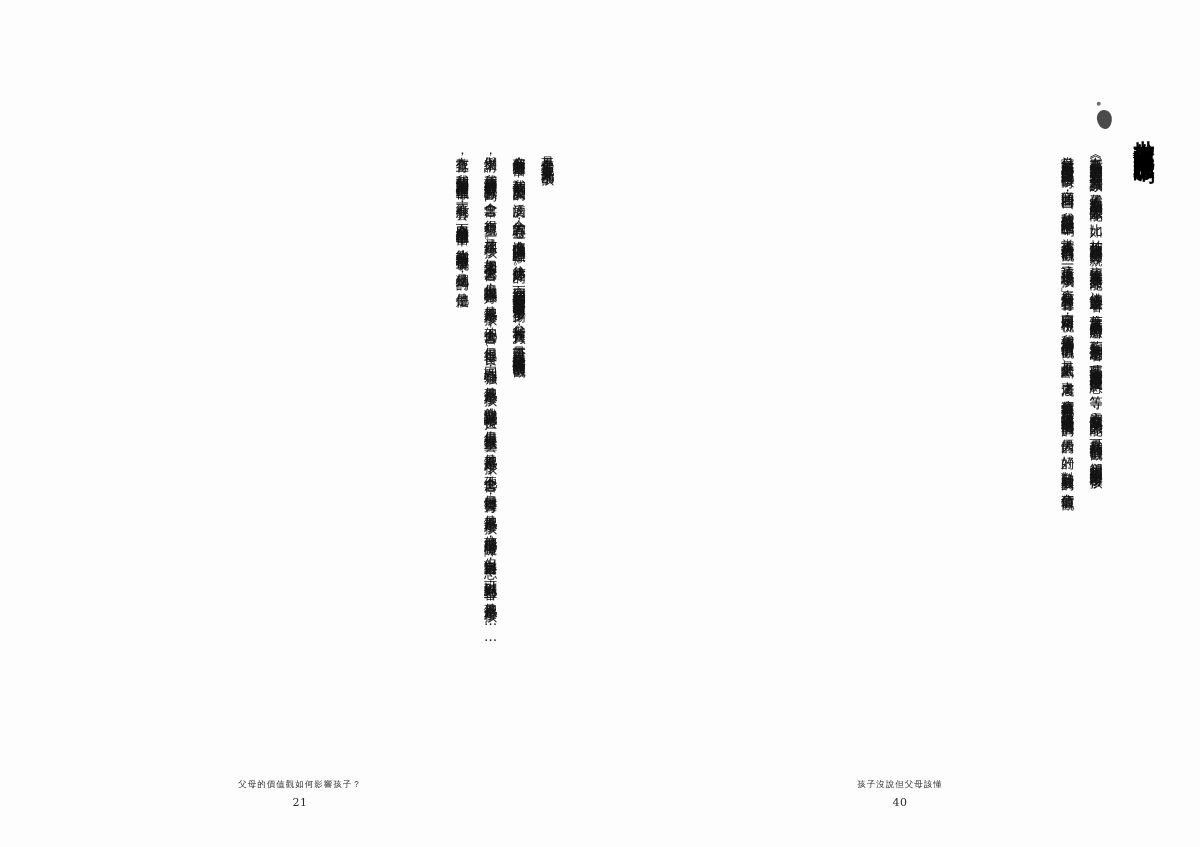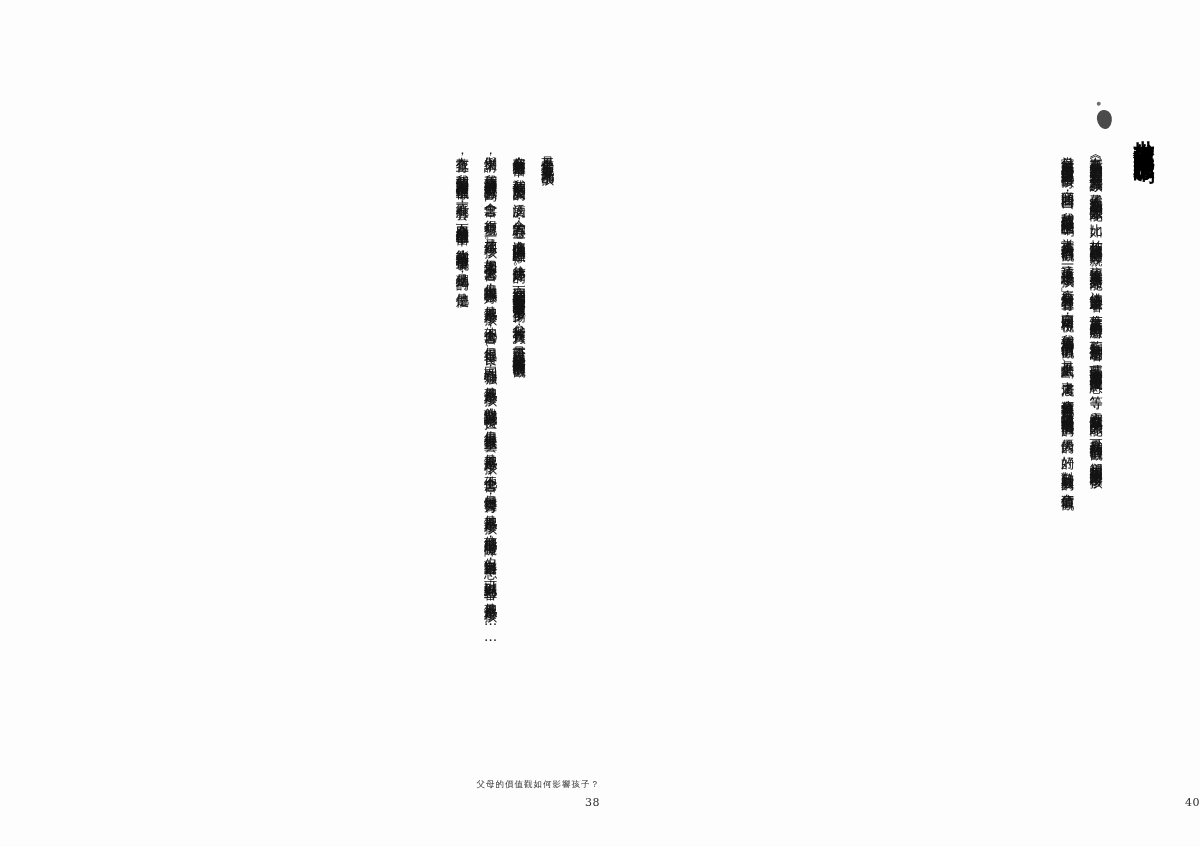--- a/index.html
+++ b/index.html
@@ -87,21 +87,21 @@
     height: 4px;
     background: #6d6d6d;
     border-radius: 50%;
   }
   
   .footer {
     position: absolute;
     bottom: 38px;
     left: 0;
     width: 100%;
-    text-align: right;
+    text-align: center;
     font-family: "DejaVu Serif", "Liberation Serif", serif;
   }
   .footer .runhead {
     font-size: 8.5px;
     letter-spacing: 1px;
     color: #2b2b2b;
     margin-bottom: 5px;
   }
   .footer .pageno {
     font-size: 11px;
@@ -124,30 +124,31 @@
 
   <div class="page">
     <div class="page-inner">
       <div class="para indent">是不是傷害了其他百分之九十九的孩子？</div>
       <div class="para indent">在整個教育過程當中，我們要把這麼龐大的、廣泛的、全方位的心靈，擠進一個狹隘的評斷標準，彷彿才是好的。而這到底讓我們的孩子在家庭和學校教育當中受了多少傷？父母和教育人員，是否可以建立起一個比較廣泛有彈性的價值觀？</div>
       <div class="para indent">舉例來講，我們原來的價值觀是考試分數高、會念書、很有禮貌，才是一個好小孩。如果個孩子不太會念書，但是人際關係很好，他是不是好小孩？他不太會念書，但是很善良、同理心特別強，他是不是好小孩？他對背誦記憶不擅長，但是很擅長做手工藝，他是不是好小孩？他不會念書，但是體育優秀，他是不是好小孩？他可能是學習障礙，但對音樂過目不忘，可以抓到絕對音準，他是不是好小孩？……</div>
       <div class="para indent">在教育上，我們要開始定出很多套價值標準，不能只有一套，而在這麼多的價值標準當中，能夠讓每個孩子都發現，他是獨特的，他是優</div>
     </div>
     <div class="footer">
       <div class="runhead">父母的價值觀如何影響孩子？</div>
-      <div class="pageno">38</div>
+      <div class="pageno">21</div>
     </div>
   </div>
 
   <div class="page">
     <div class="head-mark"></div>
     <div class="page-inner">
       <div class="chapter-head">世俗價值觀是唯一的標準嗎？</div>
       <div class="para indent">在賽斯書《未知的實相》裡提到人類有九大意識家族，代表了人類九種不同的心靈天賦才能。比如，柏萊汀家族就是很好的父母親，依爾達家族具有商業才能、佛德家族是改革者、度莫家族就是天生的療癒者、蘇馬利家族是創造者、蘇瑪菲家族適合當老師來傳道授業解惑，等等。心靈裡有九類不同的天賦才能，可是我們社會的價值觀，卻用相當局限的角度來看待孩子。</div>
       <div class="para indent">當父母親或老師用自己的價值觀來看待孩子時，必須回頭問自己，「我的價值觀是唯一的標準嗎？當孩子不符合我的價值觀，這孩子就一定是壞小孩嗎？」所有父母和教育者，一定要回頭來檢視，我們用來看待孩子的價值觀，是不是太武斷、太膚淺了？這套價值觀是不是只讓百分之一的孩子覺得他是有價值的、優秀的、好的、對的且被欣賞的？這套價值觀</div>
     </div>
     <div class="footer">
+      <div class="runhead">孩子沒說但父母該懂</div>
       <div class="pageno">40</div>
     </div>
   </div>
 
   <div class="gutter"></div>
 </div>
 
 </body></html>

